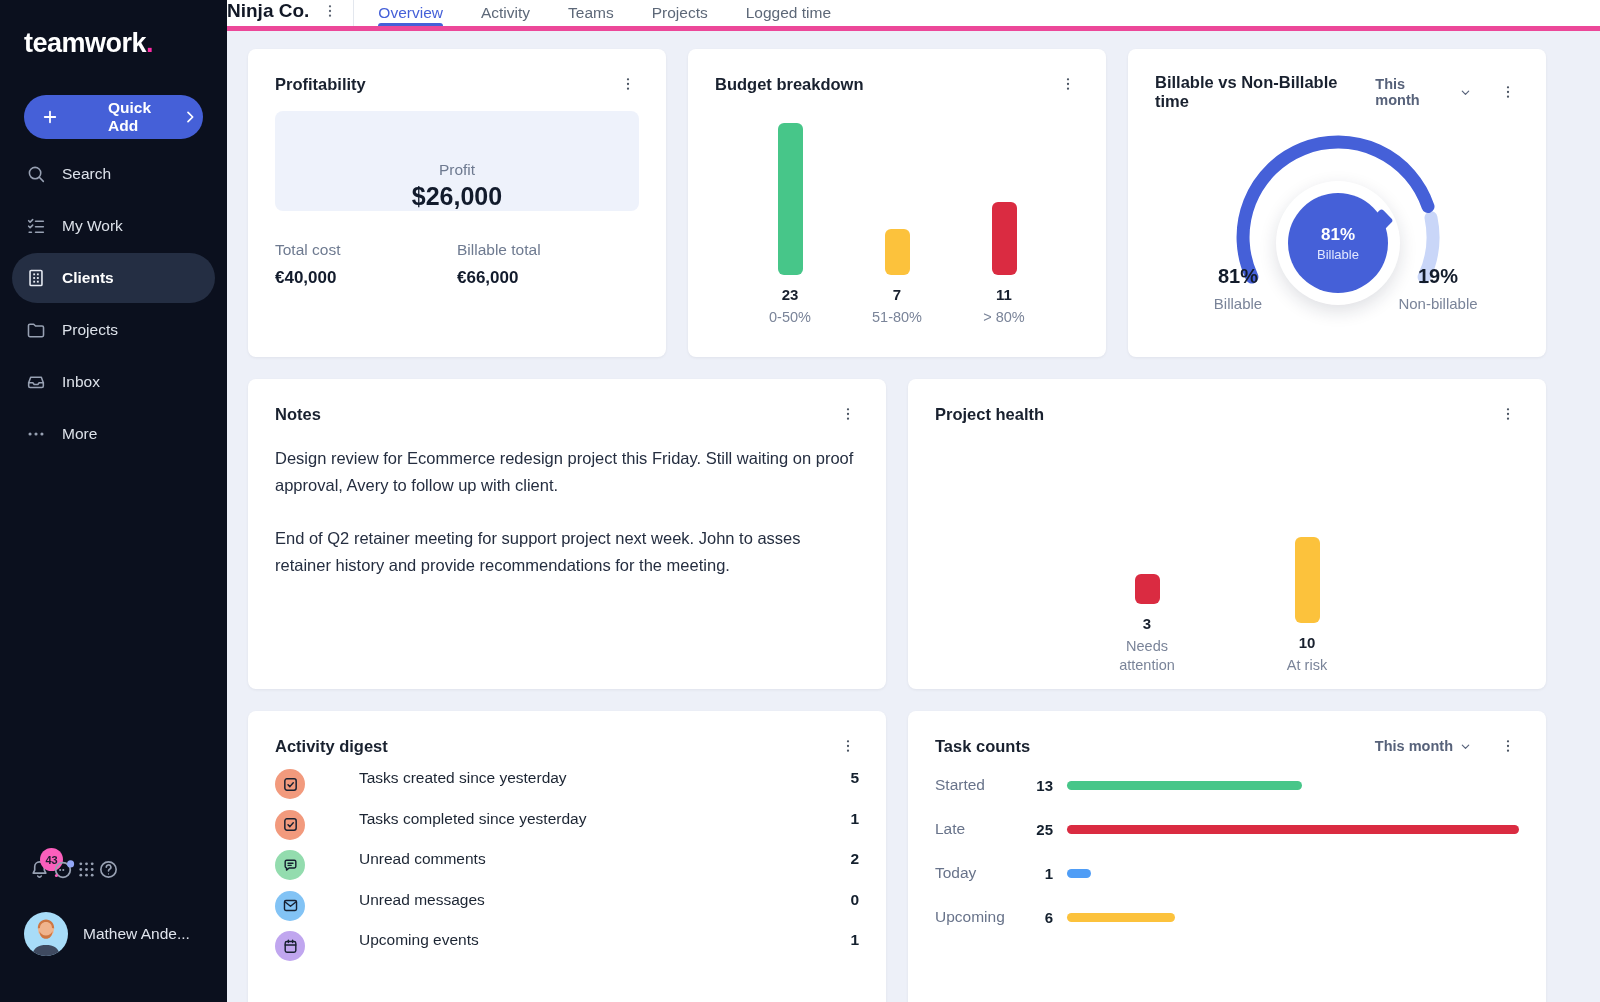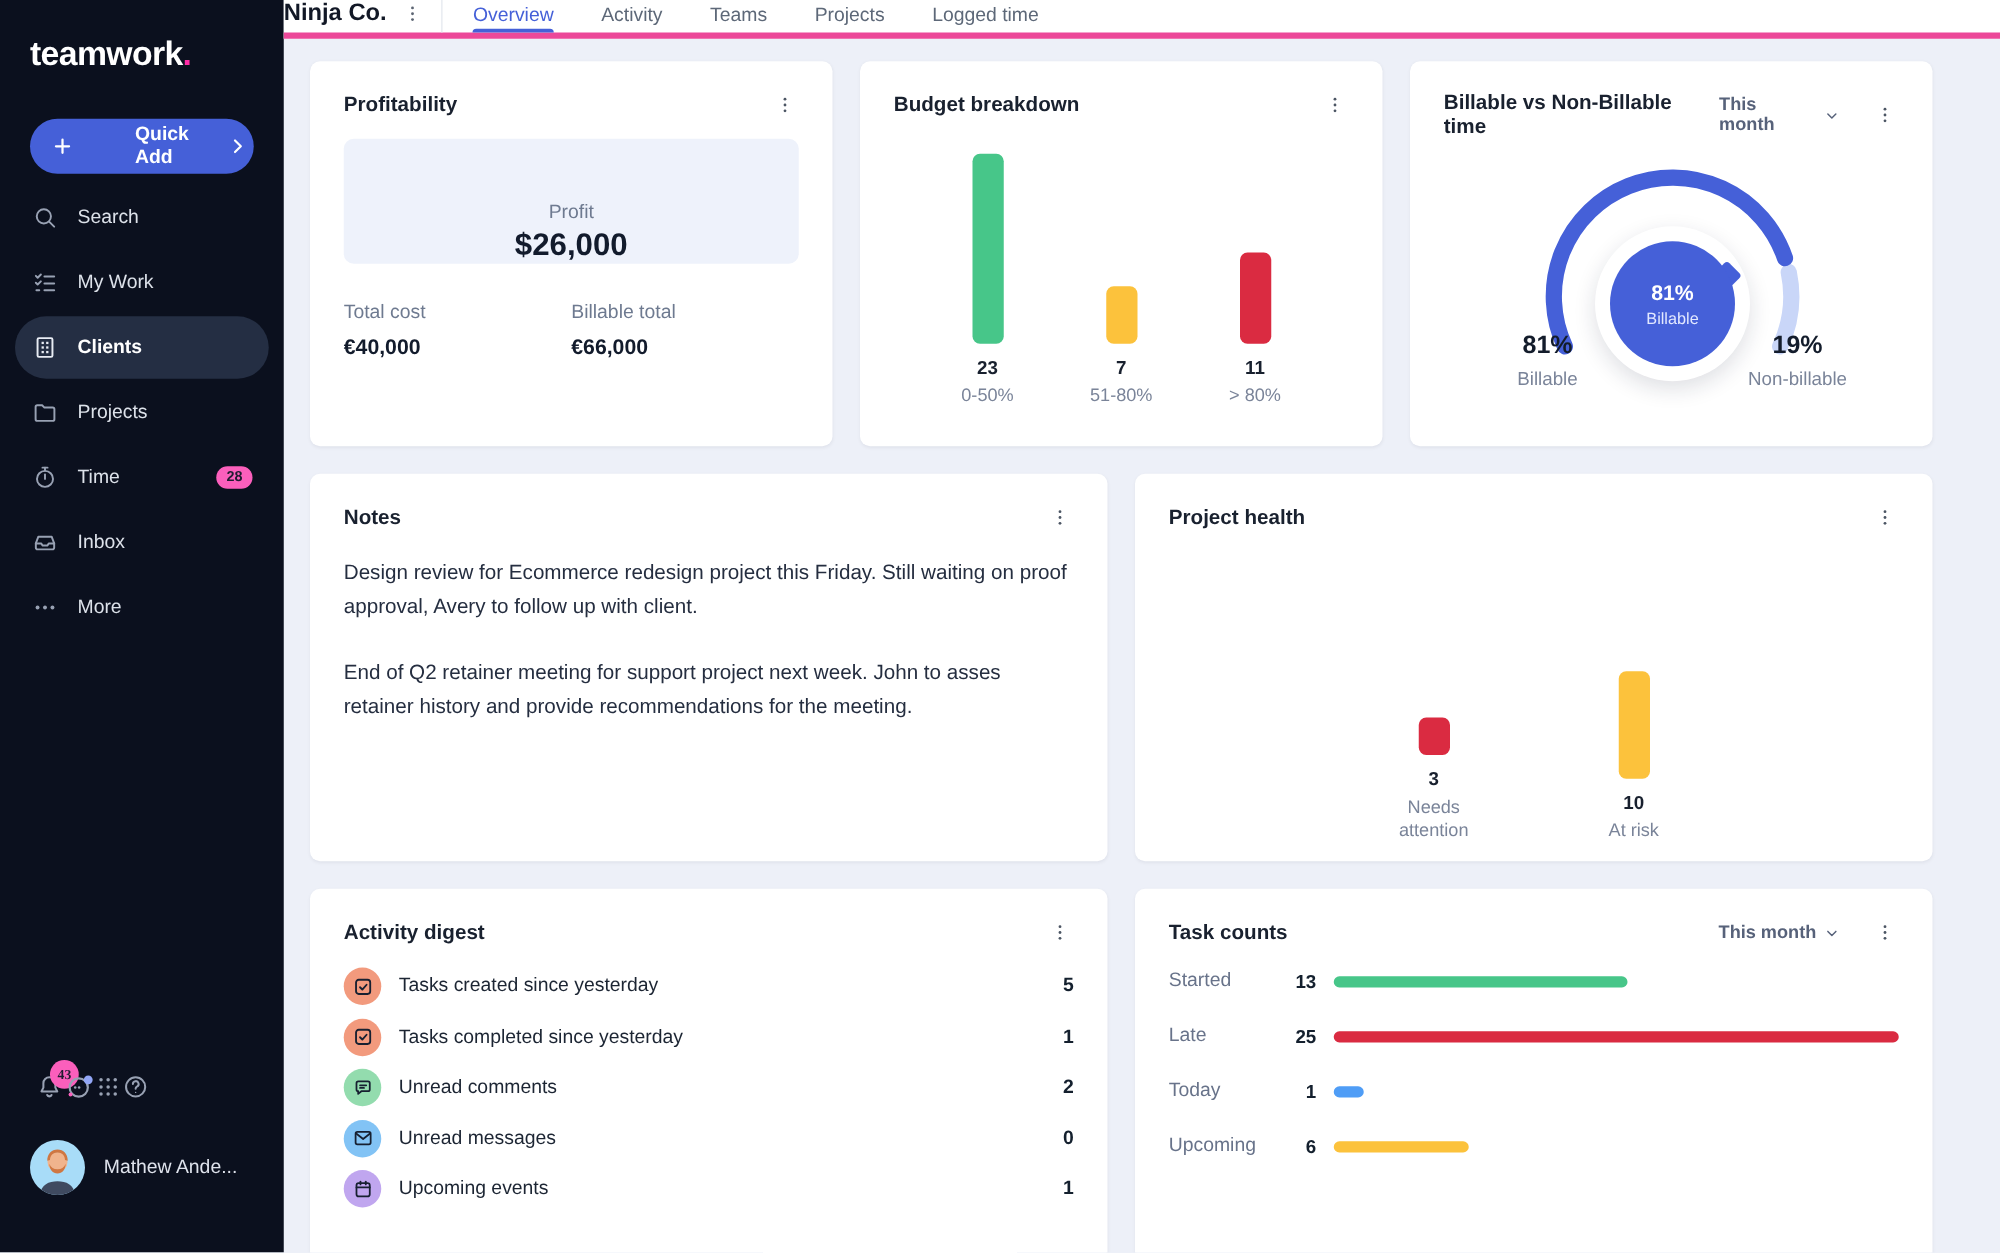--- a/index.html
+++ b/index.html
@@ -13,21 +13,21 @@
   .quick-add { margin:36px 24px 0; height:44px; border-radius:22px; background:var(--accent-blue,#4560d8); color:#fff; display:flex; align-items:center; padding:0 17px; cursor:pointer;gap:31px; }
   .quick-add .qa-label { margin-left:18px; font-size:15.5px; font-weight:bold; }
   .quick-add .qa-chevron { margin-left:auto; display:flex; }
   .nav { margin-top:8px; }
   .nav-item { height:50px; margin:2px 12px; padding:0 13px; border-radius:25px; display:flex; align-items:center; gap:15px; font-size:15.5px; color:#dde2ea; cursor:pointer; }
   .nav-item .nav-icon { width:22px; height:22px; color:#98a1b3; display:flex; }
   .nav-item.active { background:var(--sidebar-active-bg,#242e43); font-weight:bold; color:#ffffff; }
   .nav-item.active .nav-icon { color:#e8ecf4; }
   .nav-badge { margin-left:auto; background:var(--badge-pink,#fb5fbc); color:#201c30; font-size:11.5px; font-weight:bold; border-radius:10px; padding:3px 8px; }
   .sidebar-footer { margin-top:auto; }
-  .footer-icons { display:flex; align-items:center; padding:0 28px; margin-bottom:30px; color:#98a1b3;font-family:Liberation Serif, serif; }
+  .footer-icons { display:flex; align-items:center; padding:0 28px; margin-bottom:30px; color:#98a1b3; }
   .footer-icon { position:relative; display:flex; cursor:pointer; }
   .bell-badge { position:absolute; top:-10px; right:-12px; width:23px; height:23px; border-radius:50%; background:var(--badge-pink,#fb5fbc); color:#201c30; font-size:11px; font-weight:bold; display:flex; align-items:center; justify-content:center; }
   .profile { display:flex; align-items:center; gap:15px; padding:0 24px 46px; cursor:pointer; }
   .profile-name { font-size:15.5px; color:#dfe3ec; }
 
   
   .main { flex:1; display:flex; flex-direction:column; }
   .topbar { height:54px; background:#fff; border-bottom:5px solid #ec4899; display:flex; align-items:flex-start; }
   .client-name { font-size:19px; font-weight:bold; color:#121826; }
   .topbar-kebab { margin-left:10px; }
@@ -77,21 +77,21 @@
   .gauge-side.left { left:28px; } .gauge-side.right { left:228px; }
   .side-value { font-size:20px; font-weight:bold; color:#131c2b; }
   .side-label { font-size:15px; color:#7a8499; margin-top:7px; }
 
   
   .notes-text p { font-size:16.5px; color:#252e40; line-height:1.62; margin-top:20px; }
   .notes-text p + p { margin-top:27px; }
 
   
   .digest { margin-top:12px; }
-  .digest-row { display:flex; align-items:center; height:40.5px; }
+  .digest-row { display:flex; height:40.5px;gap:40px; }
   .digest-icon { width:30px; height:30px; border-radius:50%; display:flex; align-items:center; justify-content:center; color:#172031; margin-right:14px; }
   .digest-label { font-size:15.5px; color:#1c2533; }
   .digest-count { margin-left:auto; font-size:15.5px; font-weight:bold; color:#14202e; }
 
   
   .hchart { margin-top:18px; }
   .trow { display:flex; align-items:center; height:20px; margin-bottom:24px; }
   .tlabel { width:90px; font-size:15.5px; color:#68738a; }
   .tval { width:28px; text-align:right; font-size:15px; font-weight:bold; color:#14202e; margin-right:14px; }
   .tbar-track { flex:1; display:flex; }
@@ -159,32 +159,20 @@
       </span>
       <span>Clients</span>
     </div>
     <div class="nav-item">
       <span class="nav-icon">
         <svg width="22" height="22" viewBox="0 0 24 24" fill="none" stroke="currentColor" stroke-width="1.7" stroke-linejoin="round">
             <path d="M3.8 7.2c0-.8.7-1.5 1.5-1.5h4.2l2 2h7.2c.8 0 1.5.7 1.5 1.5v8.6c0 .8-.7 1.5-1.5 1.5H5.3c-.8 0-1.5-.7-1.5-1.5z"></path>
           </svg>
       </span>
       <span>Projects</span>
-    </div>
-    <div class="nav-item">
-      <span class="nav-icon">
-        <svg width="22" height="22" viewBox="0 0 24 24" fill="none" stroke="currentColor" stroke-width="1.7" stroke-linecap="round">
-            <circle cx="12" cy="13.2" r="7"></circle>
-            <line x1="12" y1="13.2" x2="12" y2="9.4"></line>
-            <line x1="9.8" y1="3.4" x2="14.2" y2="3.4"></line>
-            <line x1="12" y1="3.4" x2="12" y2="6"></line>
-          </svg>
-      </span>
-      <span>Time</span>
-      <span class="nav-badge">28</span>
     </div>
     <div class="nav-item">
       <span class="nav-icon">
         <svg width="22" height="22" viewBox="0 0 24 24" fill="none" stroke="currentColor" stroke-width="1.7" stroke-linecap="round" stroke-linejoin="round">
             <path d="M4 12.8V16.4c0 .9.7 1.6 1.6 1.6h12.8c.9 0 1.6-.7 1.6-1.6v-3.6"></path>
             <path d="M4 12.8l2.2-5.9h11.6l2.2 5.9"></path>
             <path d="M4 12.8h4.6l1.4 1.9h4l1.4-1.9H20"></path>
           </svg>
       </span>
       <span>Inbox</span>

